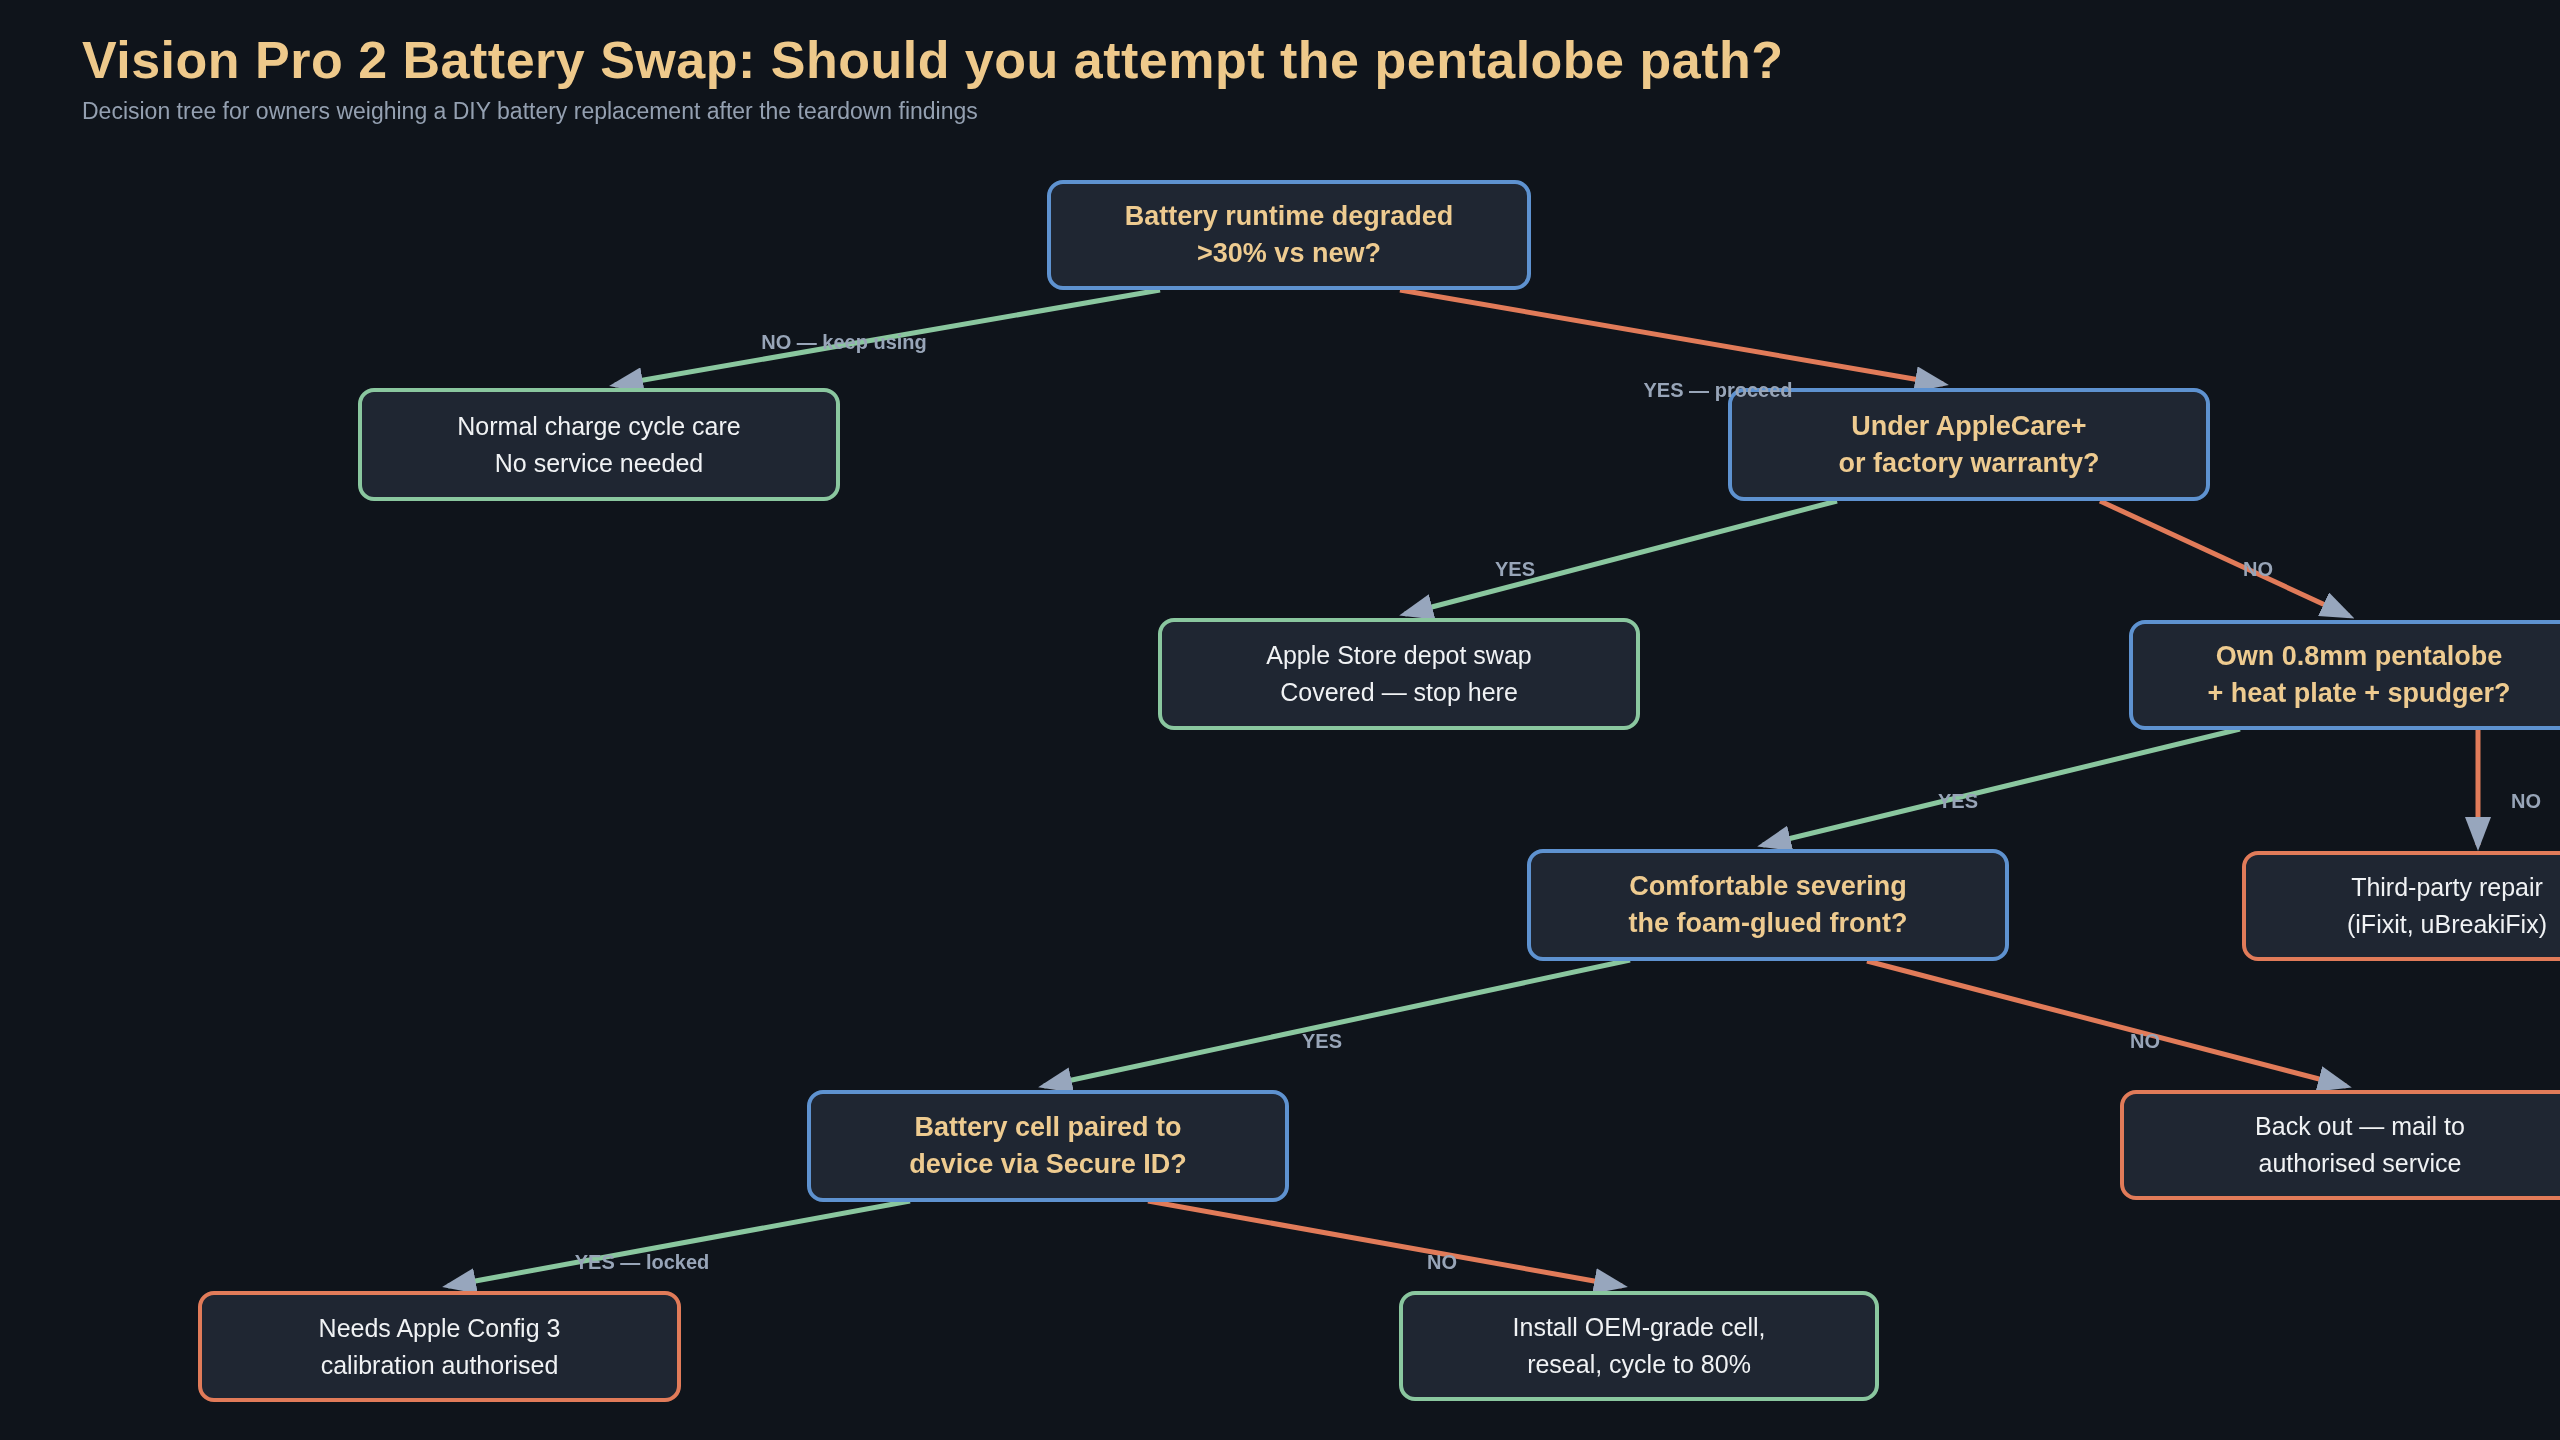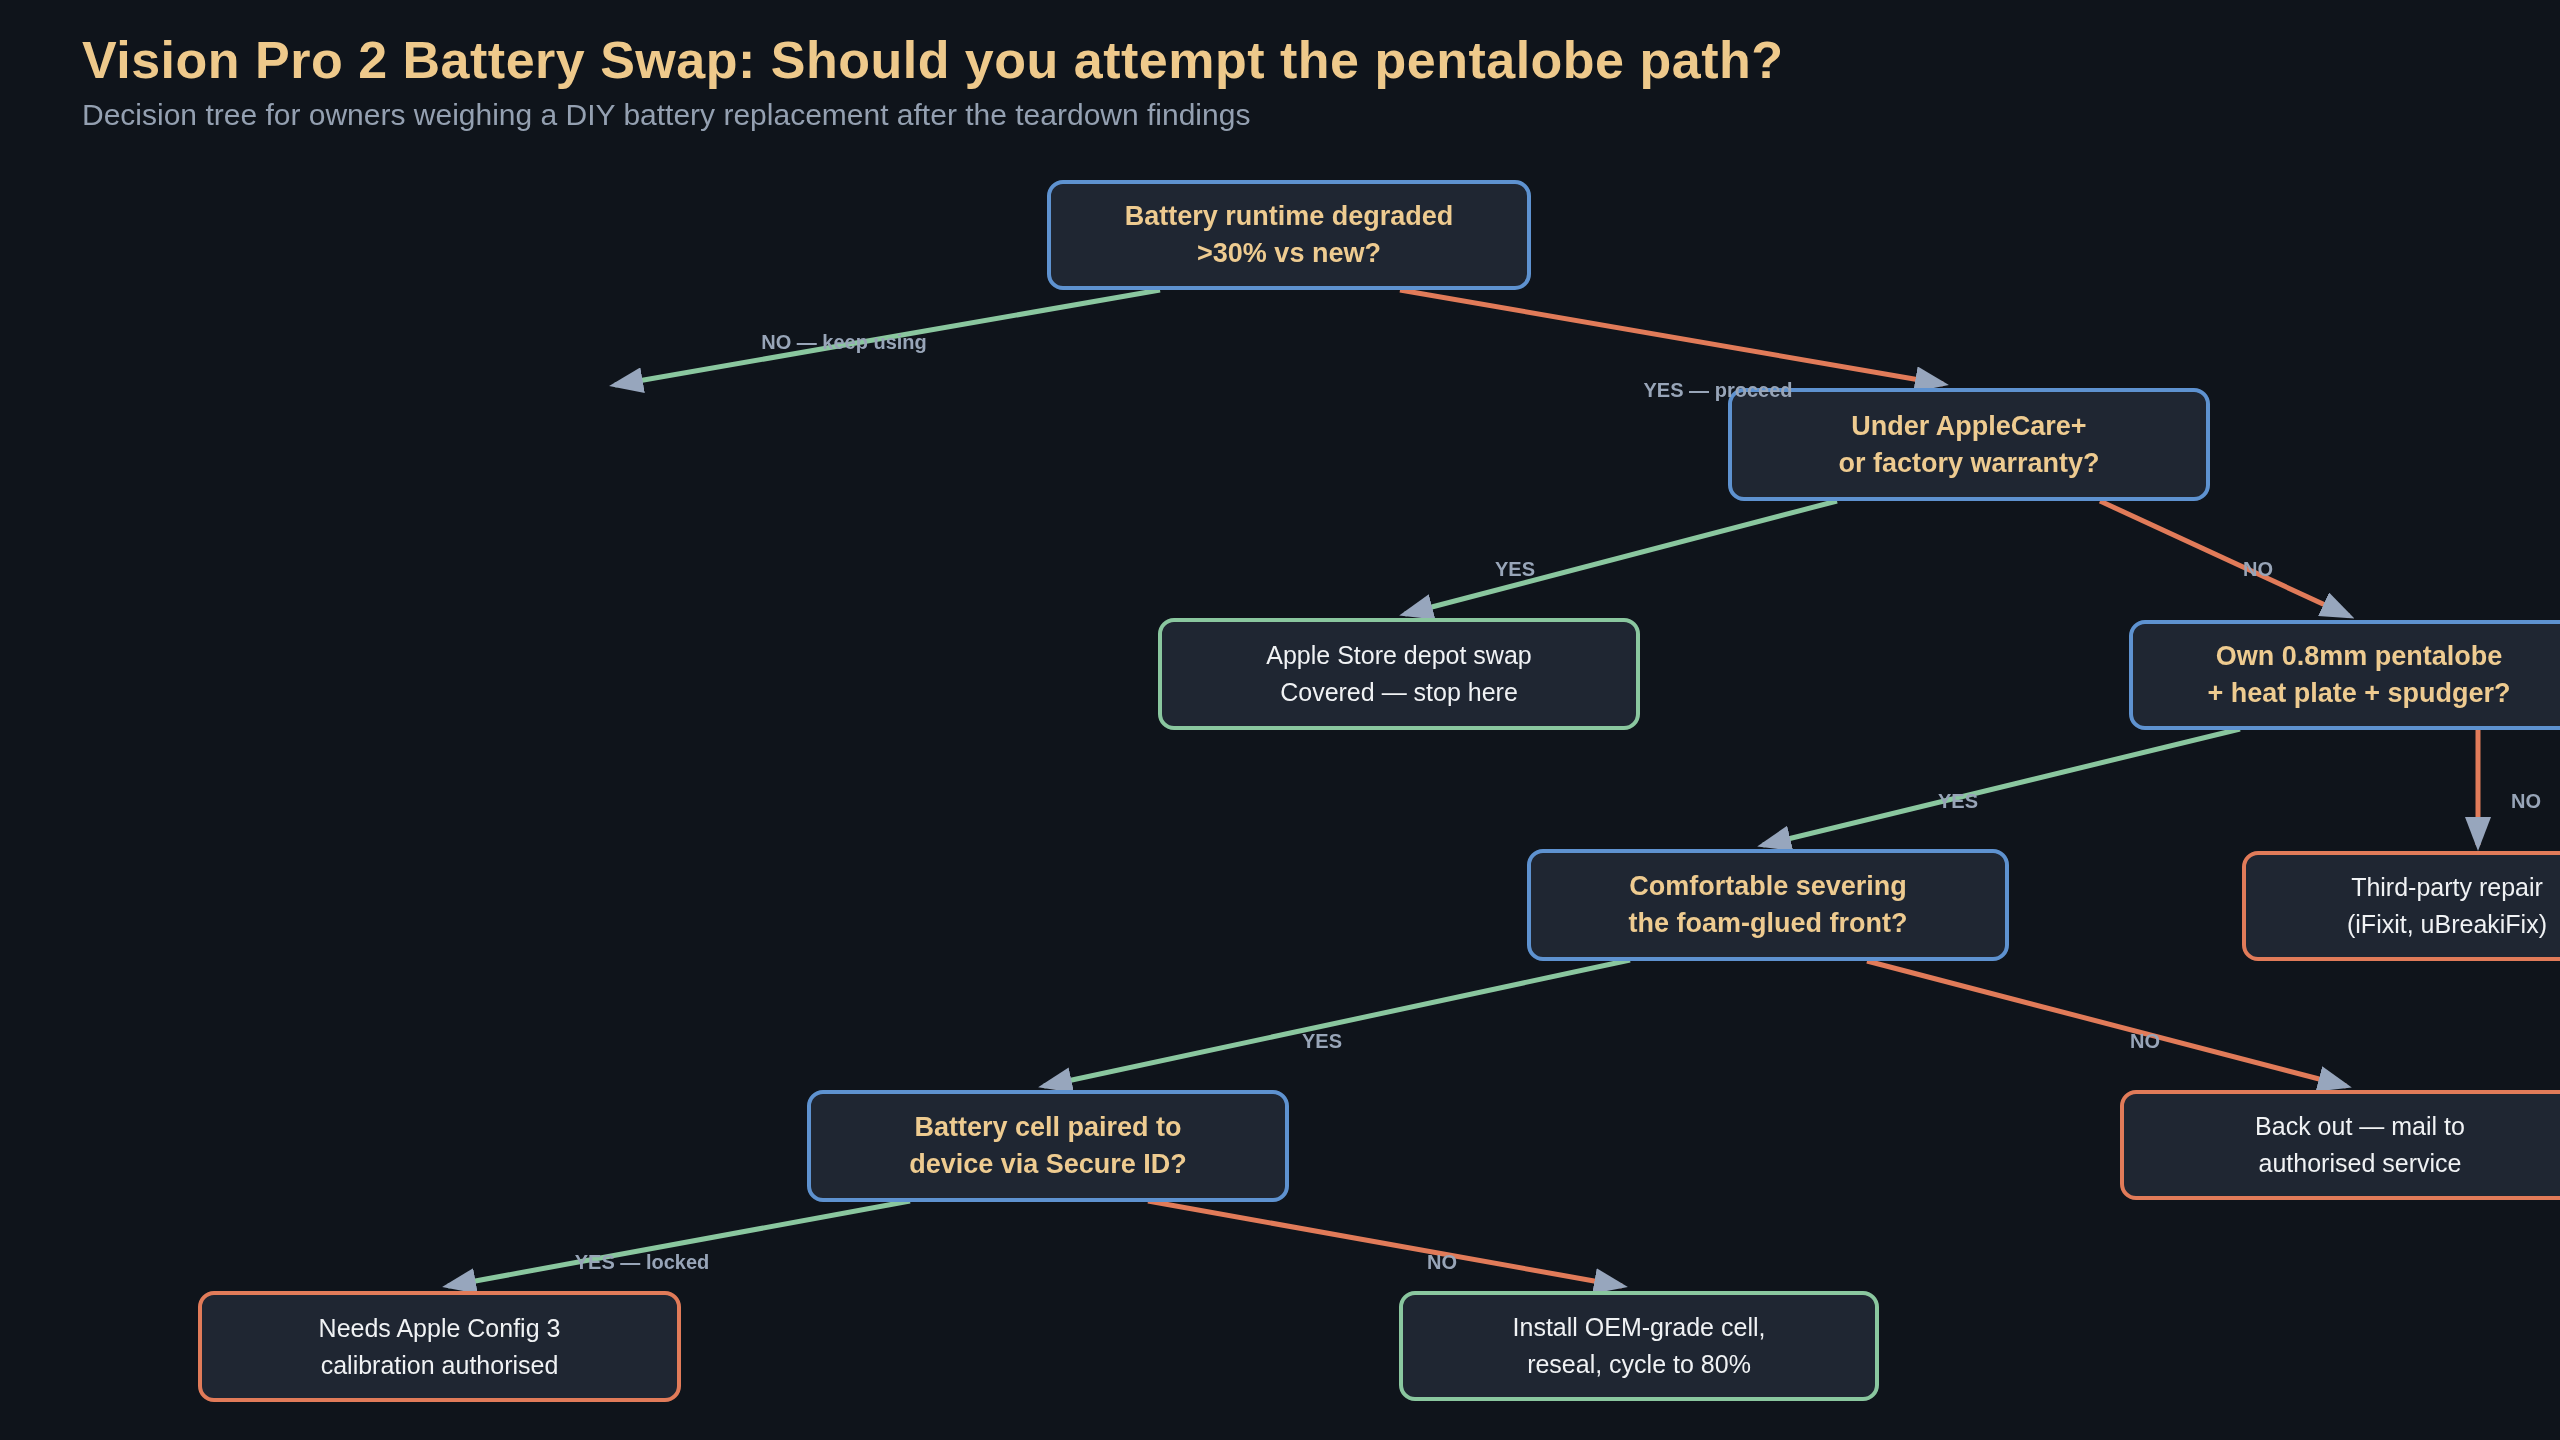--- a/index.html
+++ b/index.html
@@ -22,21 +22,21 @@
     font-size: 52px;
     font-weight: bold;
     color: var(--title-text, #eec98b);
     white-space: nowrap;
     letter-spacing: 0.5px;
   }
   .subtitle {
     position: absolute;
     left: 82px;
     top: 98px;
-    font-size: 30px;
+    font-size: 23px;
     color: var(--subtitle-text, #94a0b1);
     white-space: nowrap;
   }
   #edges {
     position: absolute;
     left: 0;
     top: 0;
   }
   .edge { stroke-width: 5; fill: none; }
   .edge.green  { stroke: var(--edge-green, #8ac79f); }
@@ -105,20 +105,24 @@
     <line class="edge salmon" x1="1867" y1="961" x2="2346" y2="1086" marker-end="url(#arrow)"></line>
     <line class="edge green" x1="910" y1="1201" x2="448" y2="1286" marker-end="url(#arrow)"></line>
     <line class="edge salmon" x1="1148" y1="1201" x2="1622" y2="1286" marker-end="url(#arrow)"></line>
   </svg>
 
   <div class="node decision" style="left:1038px; top:180px; width:484px; height:110px;">
     <span>Battery runtime degraded</span>
     <span>&gt;30% vs new?</span>
   </div>
 
+  <div class="node good" style="left:358px; top:388px; width:482px; height:113px;">
+    <span>Normal charge cycle care</span>
+    <span>No service needed</span>
+  </div>
 
   <div class="node decision" style="left:1719px; top:388px; width:482px; height:113px;">
     <span>Under AppleCare+</span>
     <span>or factory warranty?</span>
   </div>
 
   <div class="node good" style="left:1158px; top:618px; width:482px; height:112px;">
     <span>Apple Store depot swap</span>
     <span>Covered — stop here</span>
   </div>

